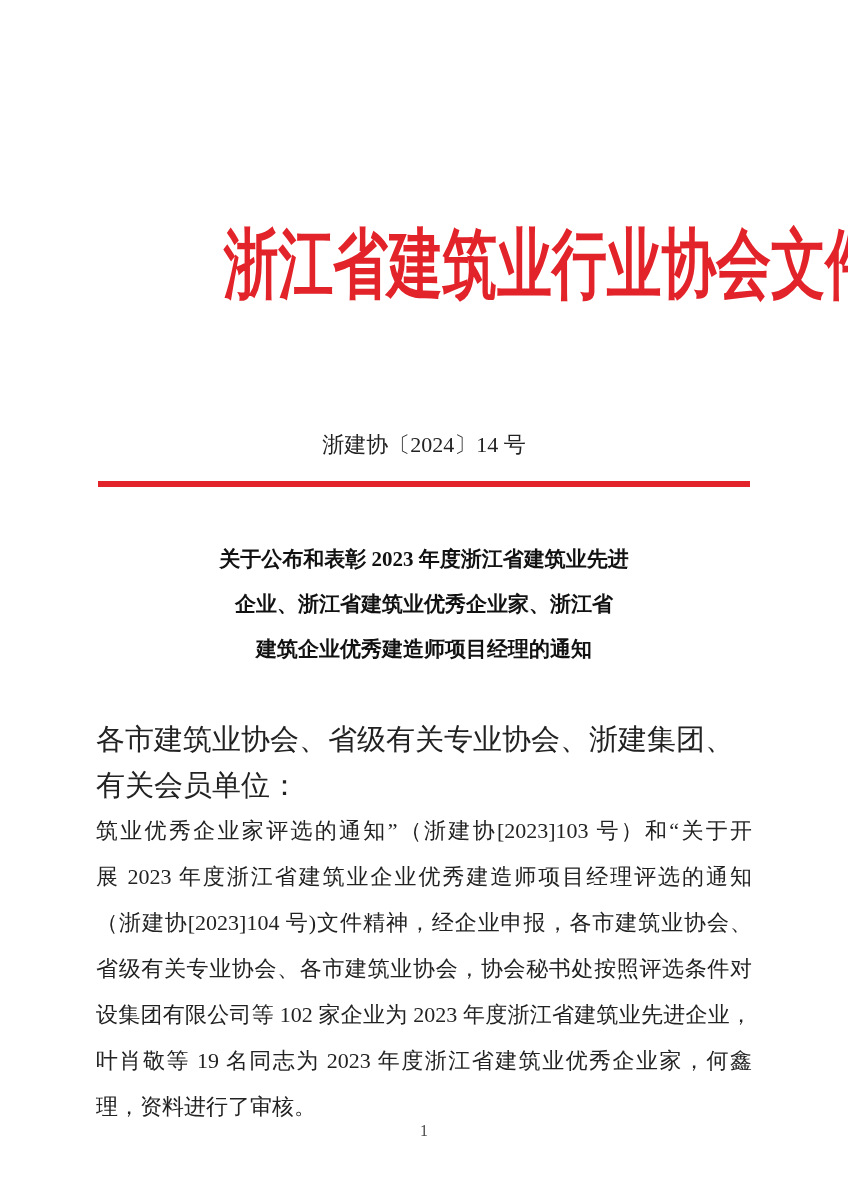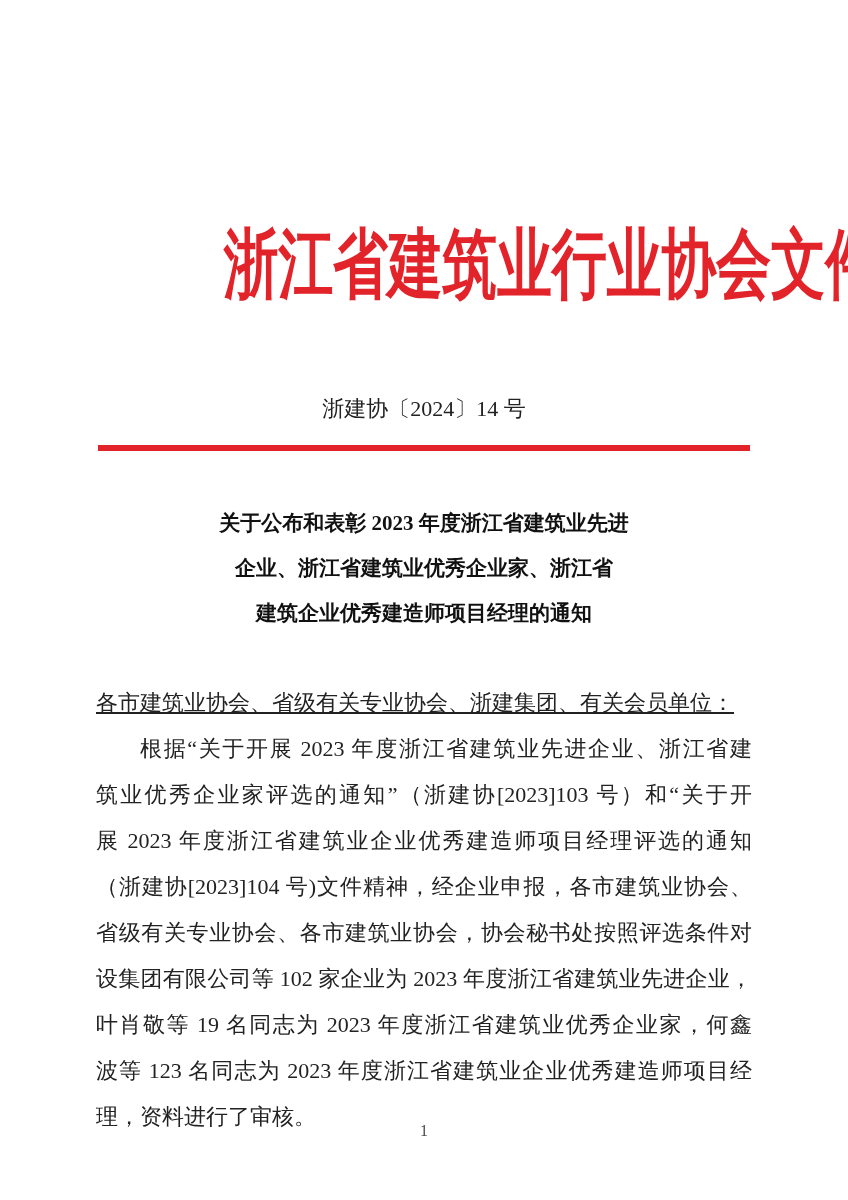--- a/index.html
+++ b/index.html
@@ -26,21 +26,21 @@
     font-size: 76px;
     line-height: 1;
     font-weight: bold;
     color: var(--accent-red);
     letter-spacing: 0;
     transform: scaleX(0.72);
     transform-origin: center;
     white-space: nowrap;
   }
   .doc-number {
-    margin-top: 44px;
+    margin-top: 80px;
     text-align: center;
     font-size: 22px;
     line-height: 24px;
     color: #222;
   }
   .red-line {
     margin: 24px 2px 0 2px;
     height: 6px;
     background: var(--accent-red);
     border: none;
@@ -49,25 +49,24 @@
     margin: 50px 0 0 0;
     text-align: center;
     font-size: 21px;
     font-weight: bold;
     line-height: 45px;
     color: #111;
   }
   .notice-title .line { display: block; }
   .salutation {
     margin: 44px 0 0 0;
-    font-size: 22px;
+    font-size: 29px;
     line-height: 46px;
     text-align: left;
     color: #222;
-    text-decoration: underline;
   }
   .body-lines { margin-top: 0; font-size: 22px; color: #222; }
   .body-line {
     line-height: 46px;
     text-align: justify;
     text-align-last: justify;
     white-space: nowrap;
   }
   .body-line.first { text-indent: 2em; }
   .body-line.last { text-align-last: left; white-space: normal; }
@@ -96,26 +95,24 @@
 
   <h2 class="notice-title">
     <span class="line">关于公布和表彰 2023 年度浙江省建筑业先进</span>
     <span class="line">企业、浙江省建筑业优秀企业家、浙江省</span>
     <span class="line">建筑企业优秀建造师项目经理的通知</span>
   </h2>
 
   <p class="salutation">各市建筑业协会、省级有关专业协会、浙建集团、有关会员单位：</p>
 
   <div class="body-lines">
-    <div class="body-line first">根据“关于开展 2023 年度浙江省建筑业先进企业、浙江省建</div>
     <div class="body-line">筑业优秀企业家评选的通知”（浙建协[2023]103 号）和“关于开</div>
     <div class="body-line">展 2023 年度浙江省建筑业企业优秀建造师项目经理评选的通知</div>
     <div class="body-line">（浙建协[2023]104 号)文件精神，经企业申报，各市建筑业协会、</div>
     <div class="body-line">省级有关专业协会、各市建筑业协会，协会秘书处按照评选条件对</div>
     <div class="body-line">设集团有限公司等 102 家企业为 2023 年度浙江省建筑业先进企业，</div>
     <div class="body-line">叶肖敬等 19 名同志为 2023 年度浙江省建筑业优秀企业家，何鑫</div>
-    <div class="body-line">波等 123 名同志为 2023 年度浙江省建筑业企业优秀建造师项目经</div>
     <div class="body-line last">理，资料进行了审核。</div>
   </div>
 
   <div class="page-number">1</div>
 
 </div>
 
 </body></html>

